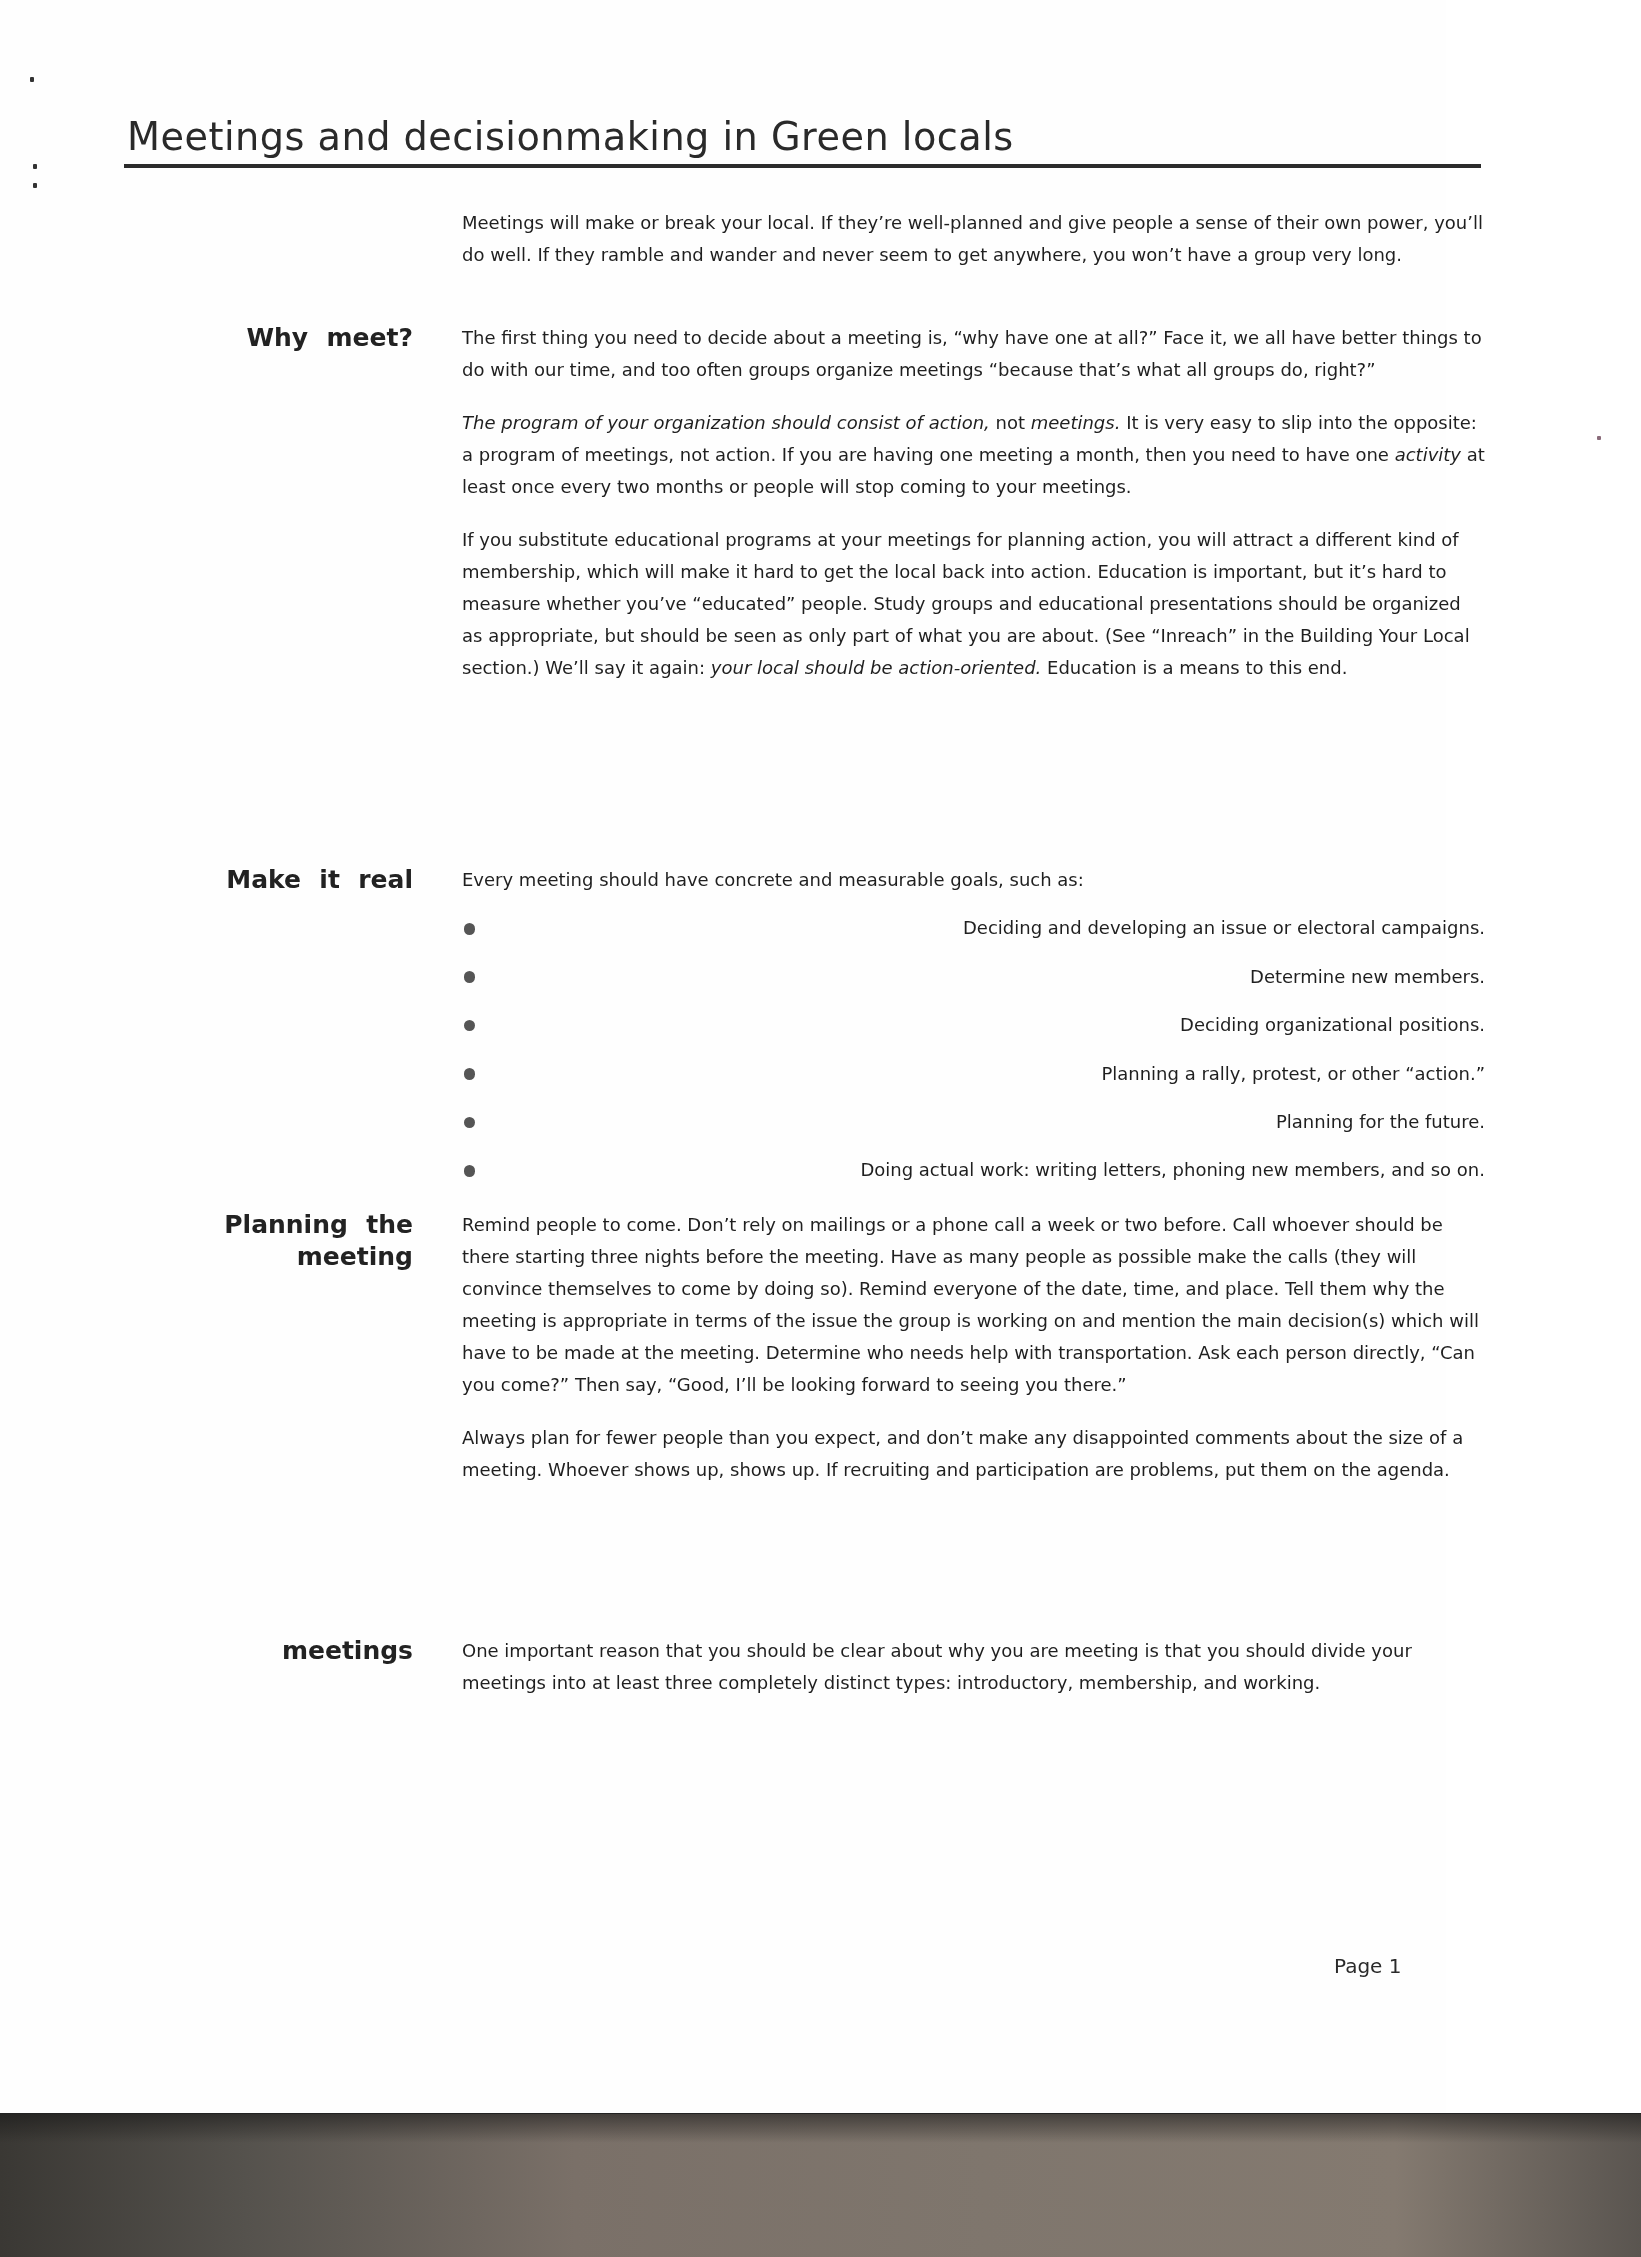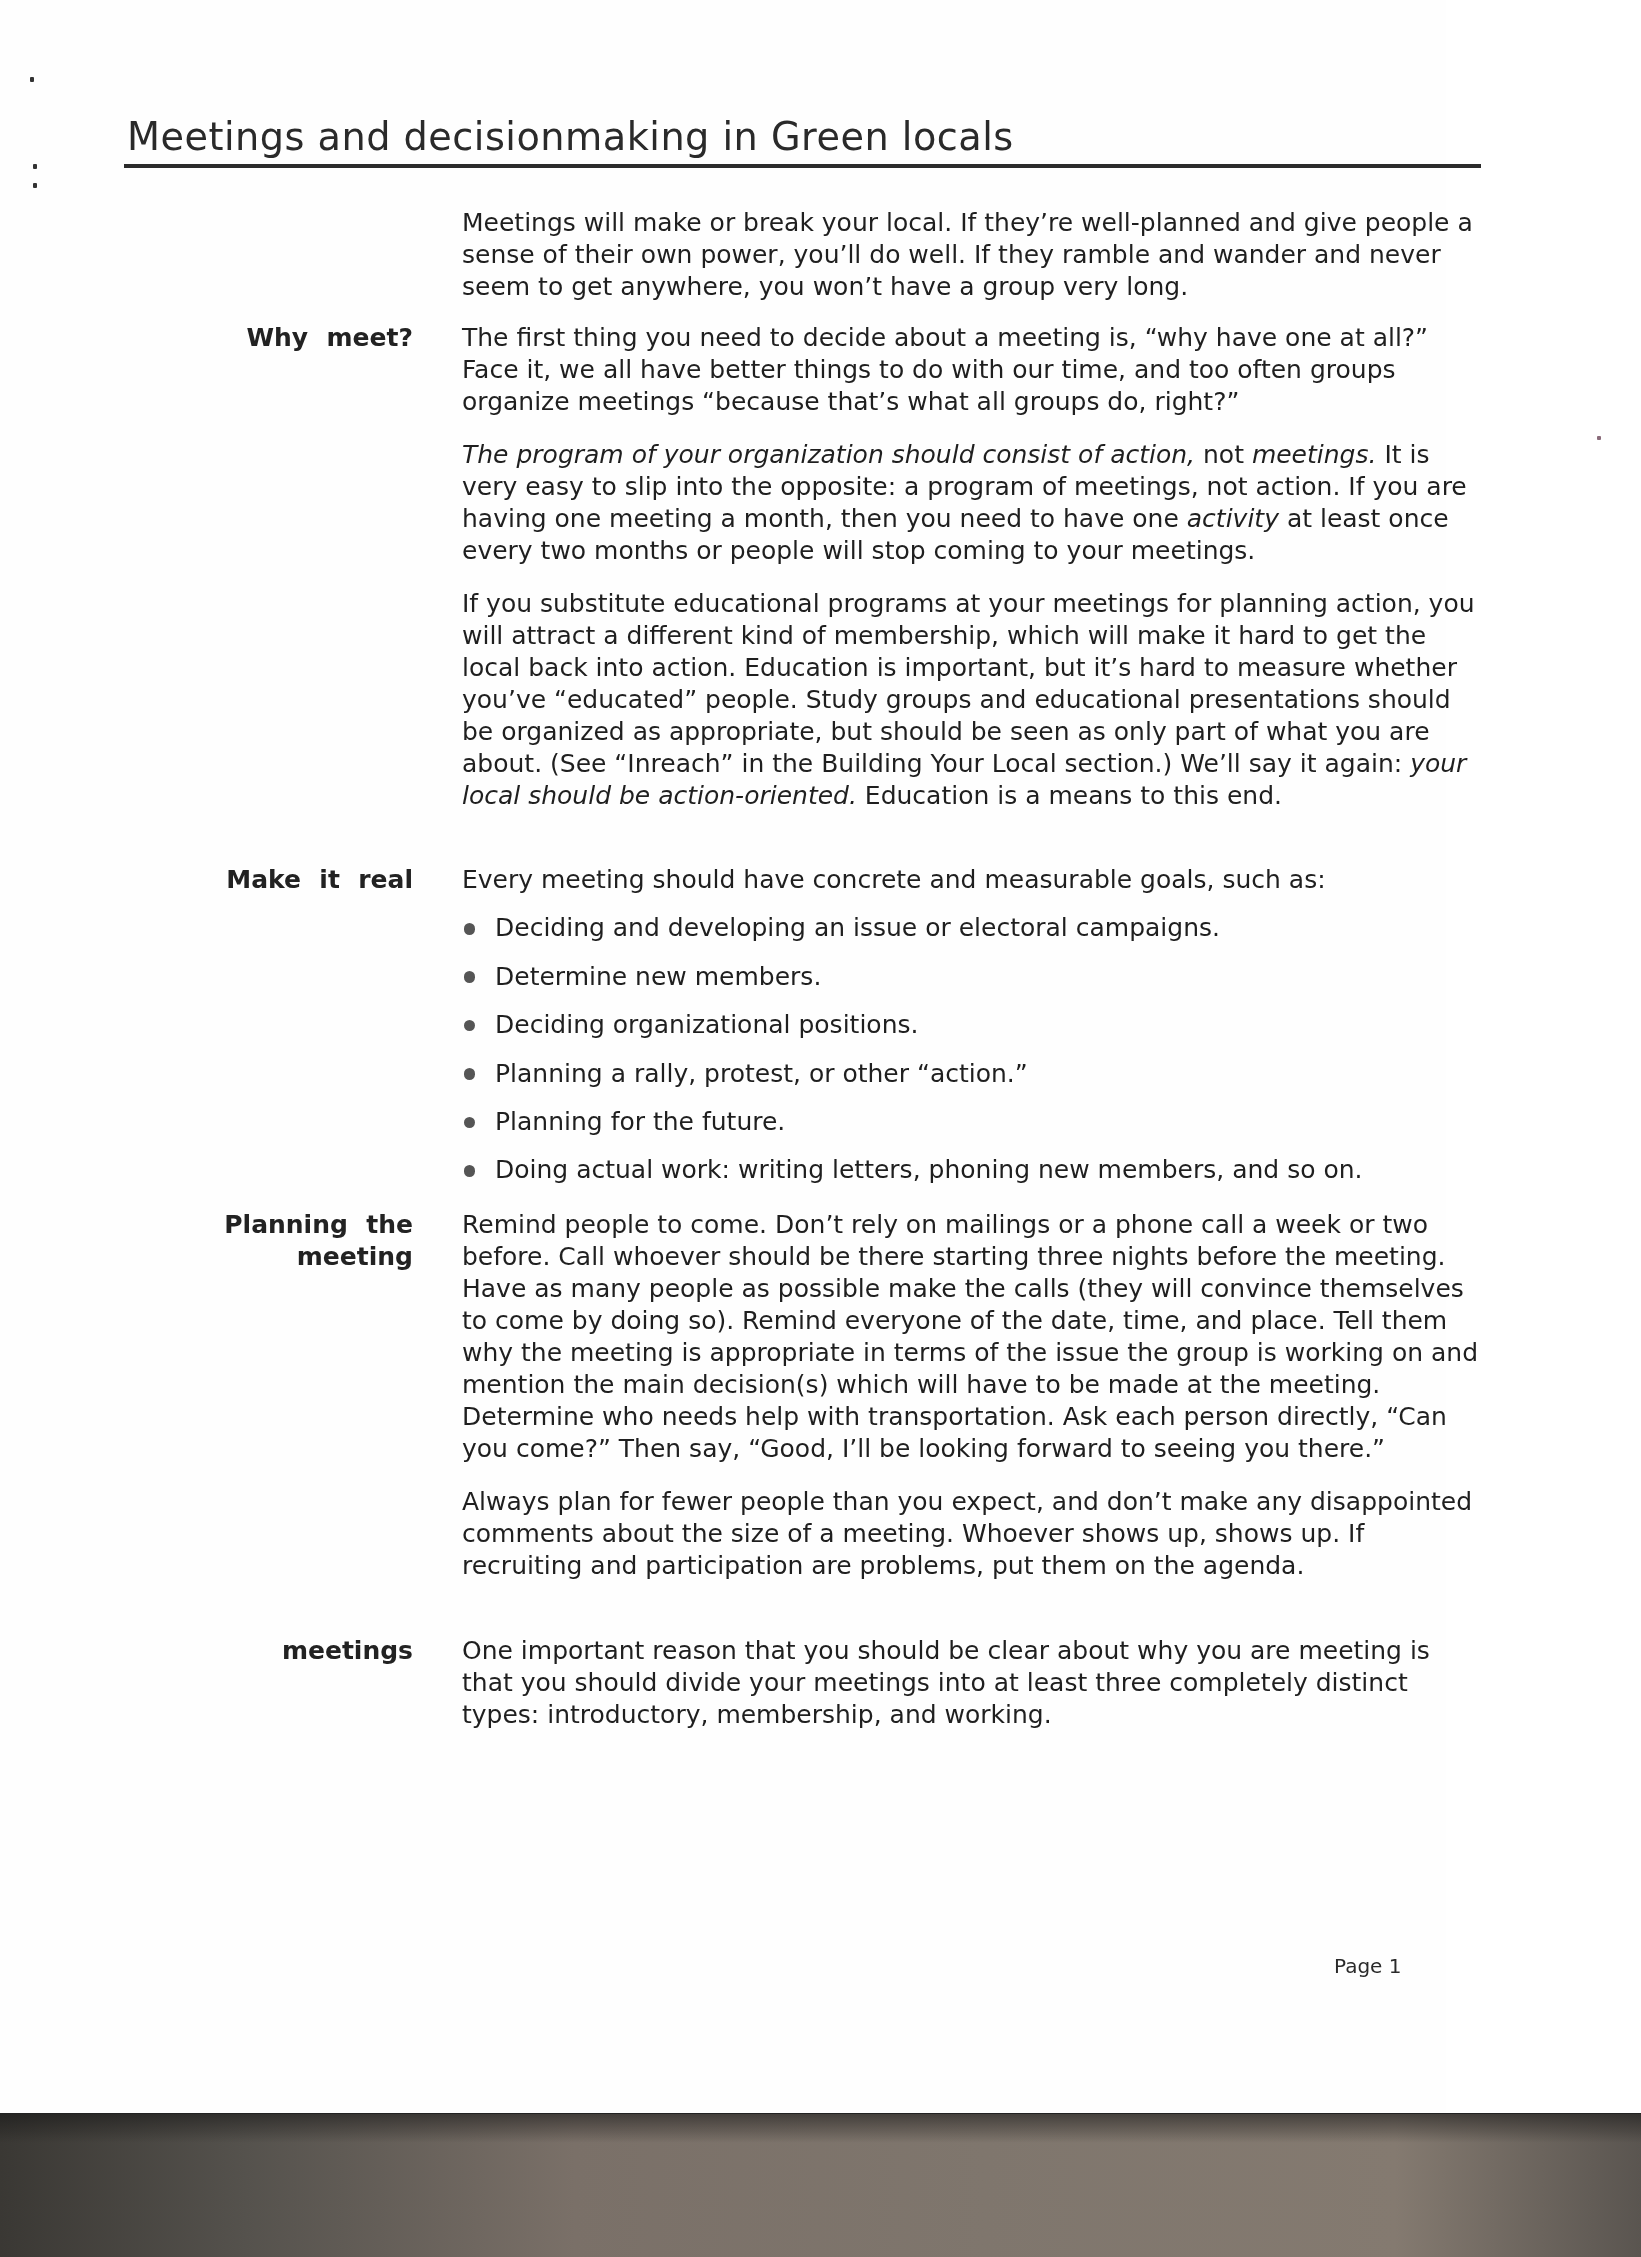--- a/index.html
+++ b/index.html
@@ -61,41 +61,42 @@
     font-weight: bold;
     font-size: 25px;
     line-height: 32px;
     color: #222;
     word-spacing: 9.7px;
   }
   .body-col {
     position: absolute;
     left: 462px;
     width: 1023px;
-    font-size: 25px;
+    font-size: 18px;
     line-height: 32px;
     color: #1f1f1f;
   }
   .para {
     margin: 0 0 21px 0;
   }
   .para em {
     font-style: italic;
   }
   ul.goals {
     list-style: none;
     margin: 0;
     padding: 0;
   }
   ul.goals li {
     position: relative;
     padding-left: 33px;
     height: 32px;
     margin-bottom: 16.4px;
     white-space: nowrap;
+    text-align: right;
   }
   ul.goals li .bullet {
     position: absolute;
     left: 1.9px;
     top: 10.6px;
     width: 11.6px;
     height: 11.6px;
     border-radius: 50%;
     background: #555;
   }

